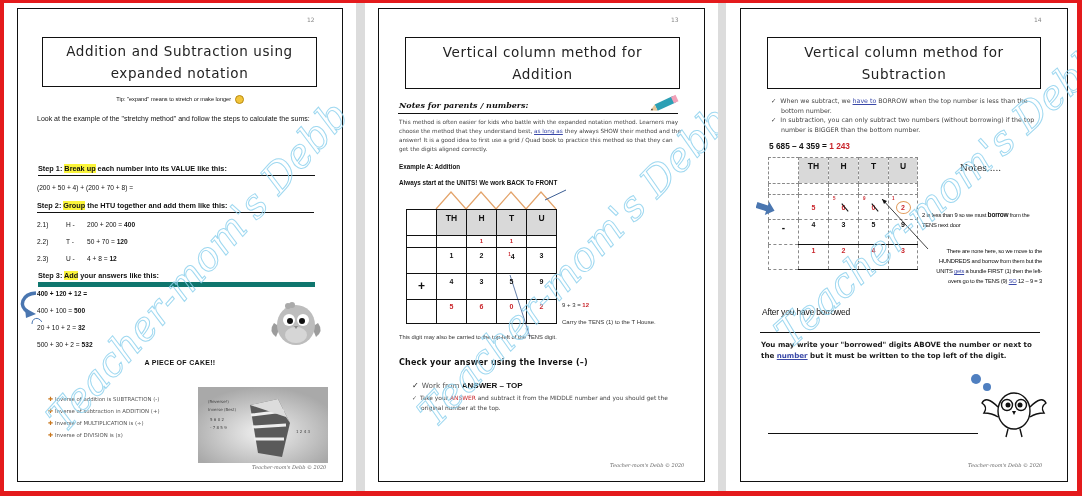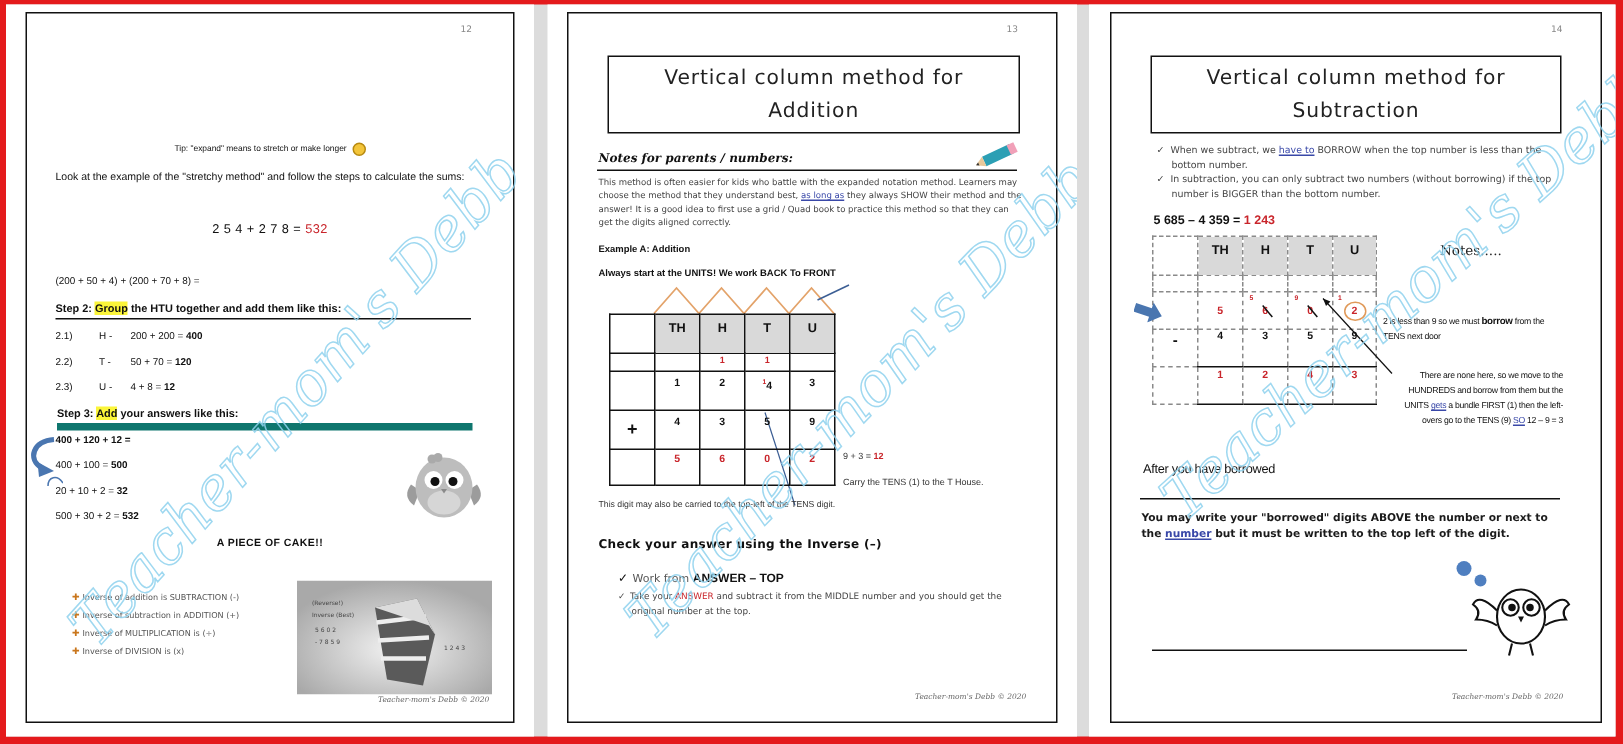--- a/index.html
+++ b/index.html
@@ -26,32 +26,36 @@
 </style>
 </head>
 <body>
 
 <div class="gutter"></div>
 
 <div class="page" style="left:4px;width:352px;">
   <div class="frame" style="left:13px;width:326px;"></div>
   <div class="abs pnum" style="left:303px;top:13px;">12</div>
 
+  <div class="titlebox" style="left:38px;top:34px;width:275px;height:50px;">
+    <span>Addition and Subtraction using</span>
+    <span>expanded notation</span>
+  </div>
 
   <div class="abs" style="left:13px;width:326px;top:92px;text-align:center;font-size:5.6px;">
     <span class="ul">Tip: "expand" means to stretch or make longer</span>
     <span style="display:inline-block;width:7px;height:7px;border-radius:50%;background:#f3c53a;border:0.5px solid #b88a10;vertical-align:middle;margin-left:2px;"></span>
   </div>
 
   <div class="abs" style="left:33px;top:108px;width:282px;font-size:7px;line-height:15px;">Look at the example of the "stretchy method" and follow the steps to calculate the sums:</div>
 
-  <div class="abs" style="left:13px;width:326px;top:144px;text-align:center;font-size:8.5px;letter-spacing:0.3px;">
-    <span>2 5 4 + 2 7 8 = </span><span class="red">532</span>
-  </div>
-
+
+  <div class="abs bold" style="left:34px;top:161px;width:277px;font-size:7.3px;border-bottom:1px solid #111;padding-bottom:2px;">
+    <span>Step 1: </span><span class="hl">Break up</span><span> each number into its VALUE like this:</span>
+  </div>
   <div class="abs" style="left:33px;top:181px;font-size:6.6px;">(200 + 50 + 4) + (200 + 70 + 8) =</div>
 
   <div class="abs bold" style="left:33px;top:198px;width:277px;font-size:7.3px;border-bottom:1px solid #111;padding-bottom:2px;">
     <span>Step 2: </span><span class="hl">Group</span><span> the HTU together and add them like this:</span>
   </div>
 
   <div class="abs" style="left:33px;top:218px;font-size:6.6px;">
     <span style="display:inline-block;width:29px;">2.1)</span><span style="display:inline-block;width:21px;">H -</span><span>200 + 200 = </span><span class="bold">400</span>
   </div>
   <div class="abs" style="left:33px;top:235px;font-size:6.6px;">

